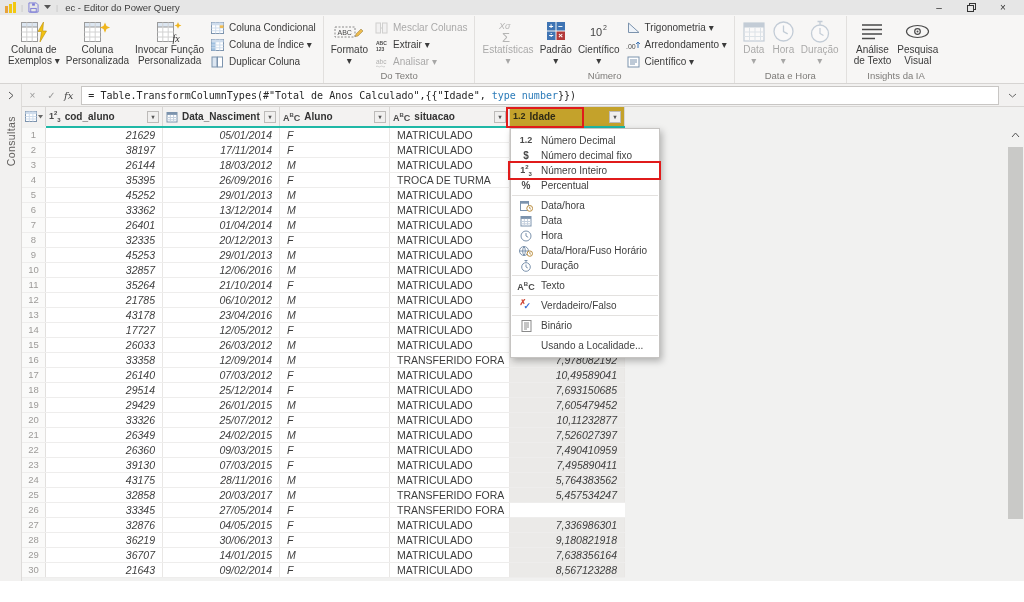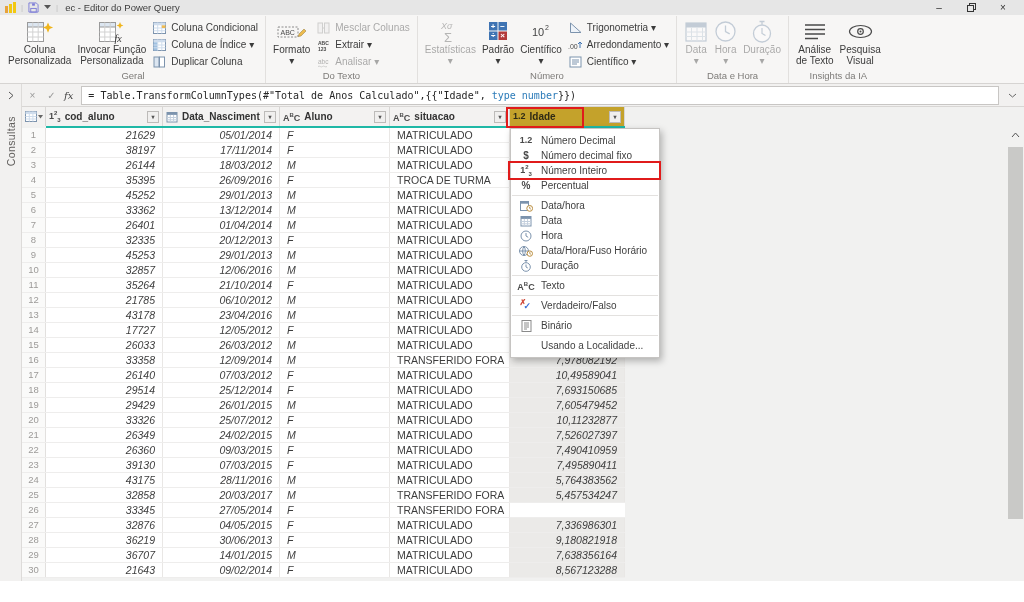--- a/index.html
+++ b/index.html
@@ -125,20 +125,32 @@
 
   <div class="ribbon" id="ribbon">
       <div class="rgroup">
         <div class="rgroup-body">
           <div class="bigbtn">
             <div class="bicon">
               <svg width="28" height="26" viewBox="0 0 28 26">
                 <rect x="1.5" y="3.5" width="16" height="19" fill="#fff" stroke="#9a9a9a"></rect>
                 <rect x="1.5" y="3.5" width="16" height="4.5" fill="#dce6f1" stroke="#9a9a9a"></rect>
                 <path d="M6.8 3.5v19M12.2 3.5v19M1.5 13h16M1.5 18h16" stroke="#d2d2d2" fill="none"></path>
+                <path d="M23.5 3l-5.5 9.5h3.5L20 23l6.5-11h-3.8z" fill="#f2c110" stroke="#bb8f06" stroke-width=".6"></path>
+              </svg>
+            </div>
+            <div class="blabel">Coluna de</div>
+            <div class="blabel">Exemplos ▾</div>
+          </div>
+          <div class="bigbtn">
+            <div class="bicon">
+              <svg width="28" height="26" viewBox="0 0 28 26">
+                <rect x="1.5" y="3.5" width="16" height="19" fill="#fff" stroke="#9a9a9a"></rect>
+                <rect x="1.5" y="3.5" width="16" height="4.5" fill="#dce6f1" stroke="#9a9a9a"></rect>
+                <path d="M6.8 3.5v19M12.2 3.5v19M1.5 13h16M1.5 18h16" stroke="#d2d2d2" fill="none"></path>
                 <path d="M22 3.5l1.5 3.6 3.6 1.5-3.6 1.5L22 13.7l-1.5-3.6-3.6-1.5 3.6-1.5z" fill="#f0b51c"></path>
               </svg>
             </div>
             <div class="blabel">Coluna</div>
             <div class="blabel">Personalizada</div>
           </div>
           <div class="bigbtn">
             <div class="bicon">
               <svg width="28" height="26" viewBox="0 0 28 26">
                 <rect x="1.5" y="3.5" width="16" height="19" fill="#fff" stroke="#9a9a9a"></rect>
@@ -178,21 +190,20 @@
               <span class="sicon">
                 <svg width="13" height="12" viewBox="0 0 13 12">
                   <rect x="1" y="1" width="5" height="10" fill="#dce6f1" stroke="#7c93ad"></rect>
                   <rect x="6.5" y="1" width="5" height="10" fill="#fff" stroke="#7c93ad"></rect>
                 </svg>
               </span>
               <span class="slabel">Duplicar Coluna</span>
             </div>
           </div>
         </div>
-        <div class="rgroup-label">Geral</div>
       </div>
       <div class="rgroup">
         <div class="rgroup-body">
           <div class="bigbtn">
             <div class="bicon">
               <svg width="30" height="26" viewBox="0 0 30 26">
                 <rect x="1" y="8" width="20" height="10" fill="none" stroke="#8a8a8a" stroke-dasharray="2 1.5"></rect>
                 <text x="3.5" y="15.5" font-size="7" fill="#4a4a4a">ABC</text>
                 <path d="M22 15l5-5 2 2-5 5-2.6.6z" fill="#edbb4d" stroke="#93793a" stroke-width=".5"></path>
               </svg>

